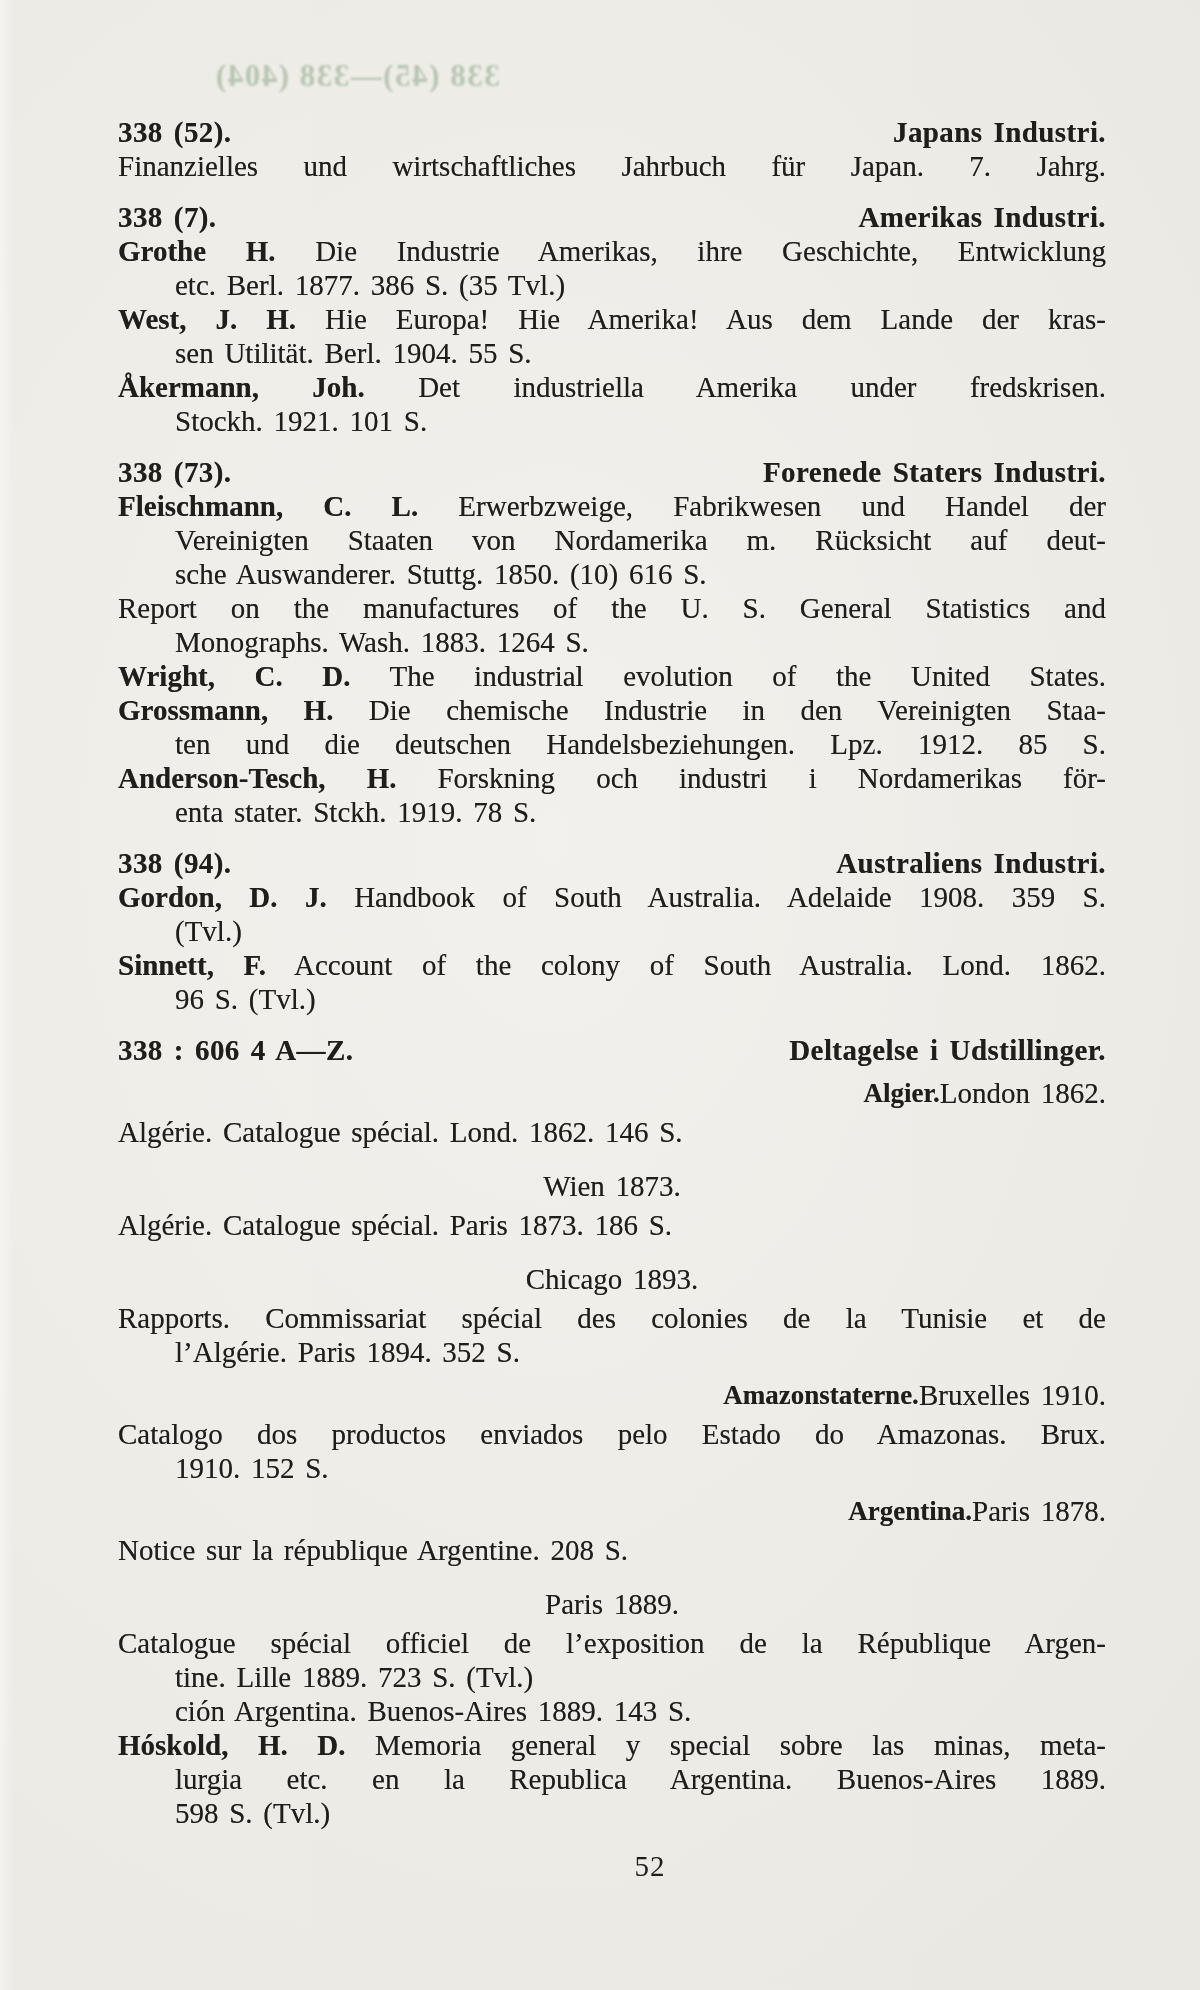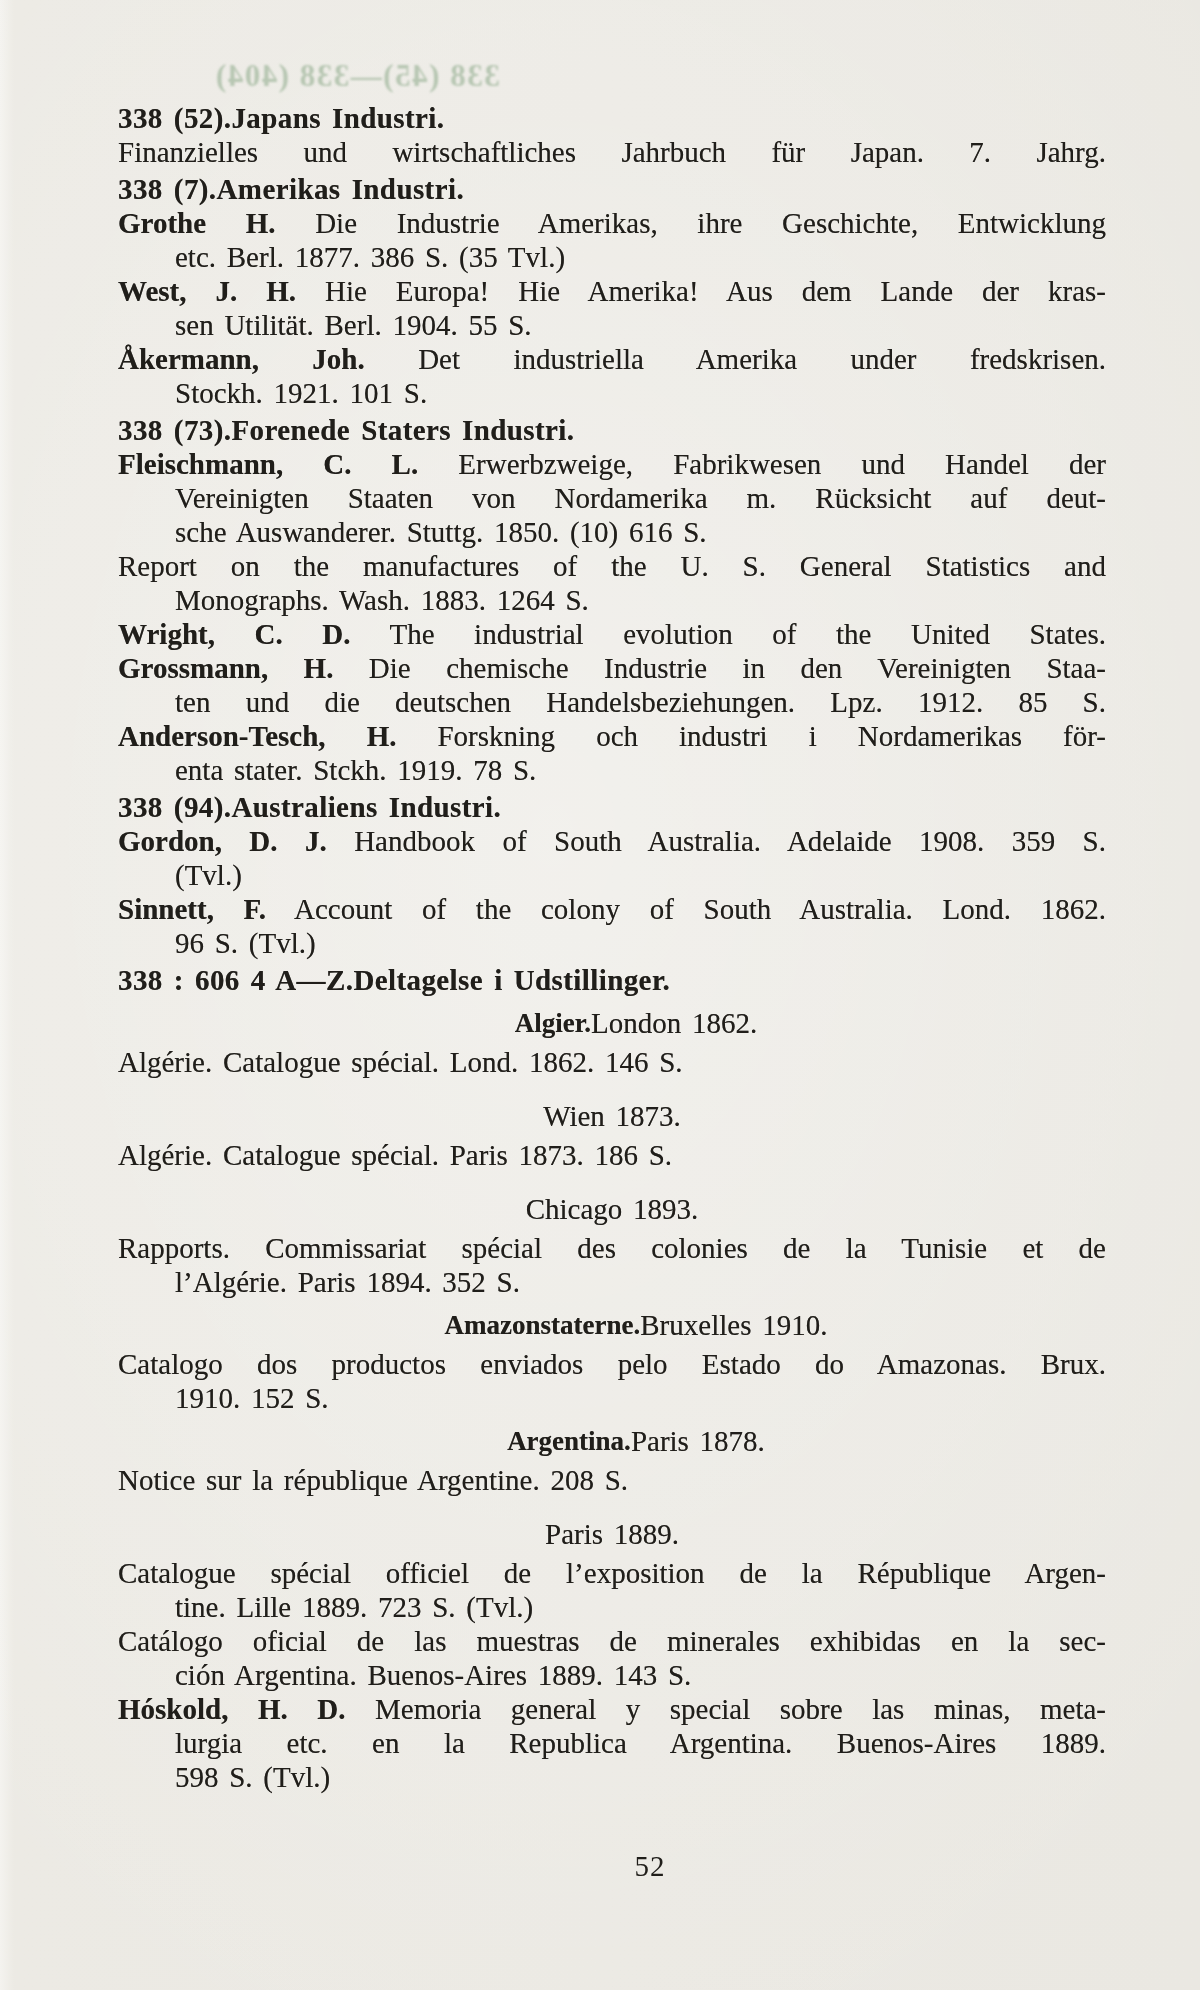--- a/index.html
+++ b/index.html
@@ -23,26 +23,26 @@
     transform:scaleX(-1);
     filter:blur(0.8px);
     text-align:center;
     user-select:none;
   }
   .page-content { position:absolute; left:118px; top:98px; width:988px; }
   .line { line-height:34px; font-size:29px; word-spacing:0.12em; text-shadow:0 0 0.5px rgba(20,18,14,0.55); }
   .just { text-align:justify; text-align-last:justify; word-spacing:normal; }
   .b { font-weight:700; }
   .header {
-    display:flex; justify-content:flex-start;
-    font-weight:700; margin-top:3px; letter-spacing:0.4px;
+    display:flex; justify-content:space-between;
+    font-weight:700; margin-top:17px; letter-spacing:0.4px;
   }
   .cont { padding-left:57px; }
   .just.cont { padding-left:57px; }
-  .sub { display:flex; justify-content:center; margin-top:9px; margin-bottom:5px; }
+  .sub { display:flex; justify-content:flex-end; margin-top:9px; margin-bottom:5px; }
   .subname { font-weight:700; padding-left:48px; font-size:27px; }
   .date { text-align:center; margin-top:20px; margin-bottom:5px; }
   .pagenum {
     position:absolute; top:1850px; left:650px; transform:translateX(-50%);
     font-size:29px; letter-spacing:1px;
   }
 </style>
 </head>
 <body>
 
@@ -114,21 +114,20 @@
   <div class="line just"><span>Catalogo dos productos enviados pelo Estado do Amazonas. Brux.</span></div>
   <div class="line cont"><span>1910. 152 S.</span></div>
   <div class="line sub">
     <span class="subname">Argentina.</span>
     <span>Paris 1878.</span>
   </div>
   <div class="line"><span>Notice sur la république Argentine. 208 S.</span></div>
   <div class="line date"><span>Paris 1889.</span></div>
   <div class="line just"><span>Catalogue spécial officiel de l’exposition de la République Argen-</span></div>
   <div class="line cont"><span>tine. Lille 1889. 723 S. (Tvl.)</span></div>
-  <div class="line just"><span>Catálogo oficial de las muestras de minerales exhibidas en la sec-</span></div>
   <div class="line cont"><span>ción Argentina. Buenos-Aires 1889. 143 S.</span></div>
   <div class="line just"><span class="b">Hóskold, H. D.</span><span> Memoria general y special sobre las minas, meta-</span></div>
   <div class="line just cont"><span>lurgia etc. en la Republica Argentina. Buenos-Aires 1889.</span></div>
   <div class="line cont"><span>598 S. (Tvl.)</span></div>
 
 </div>
 
 <div class="pagenum">52</div>
 
 </body></html>

